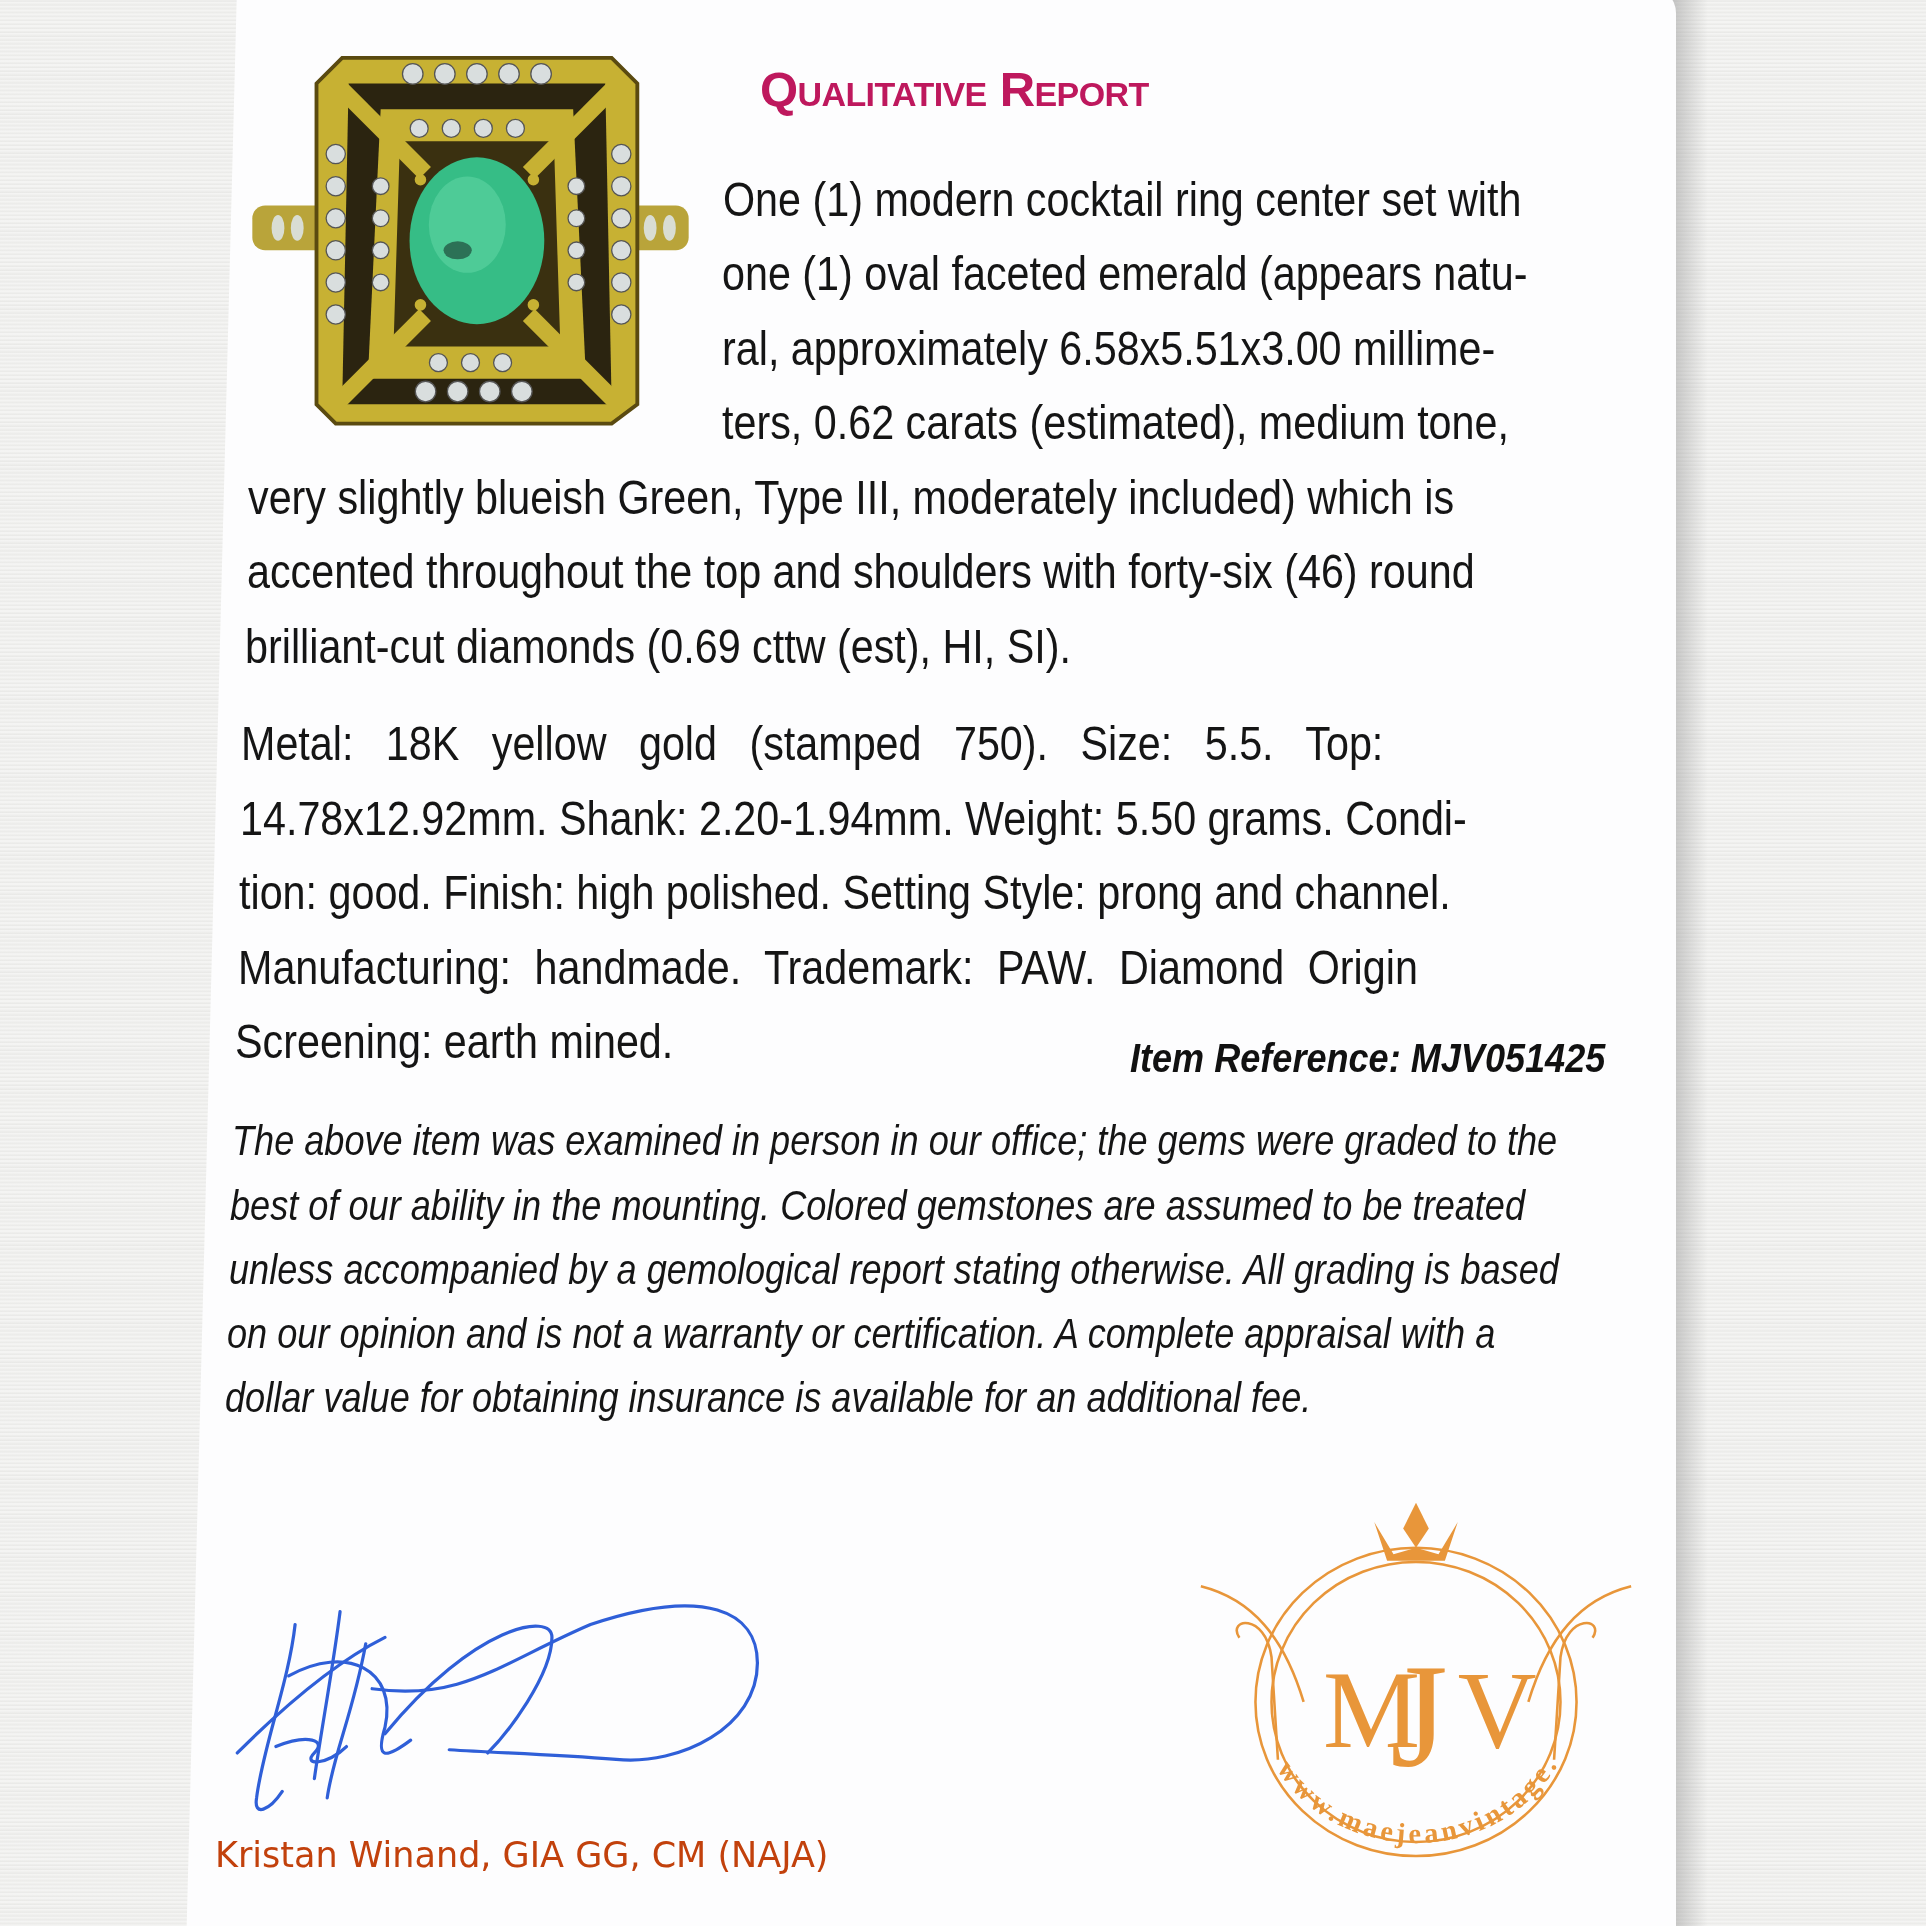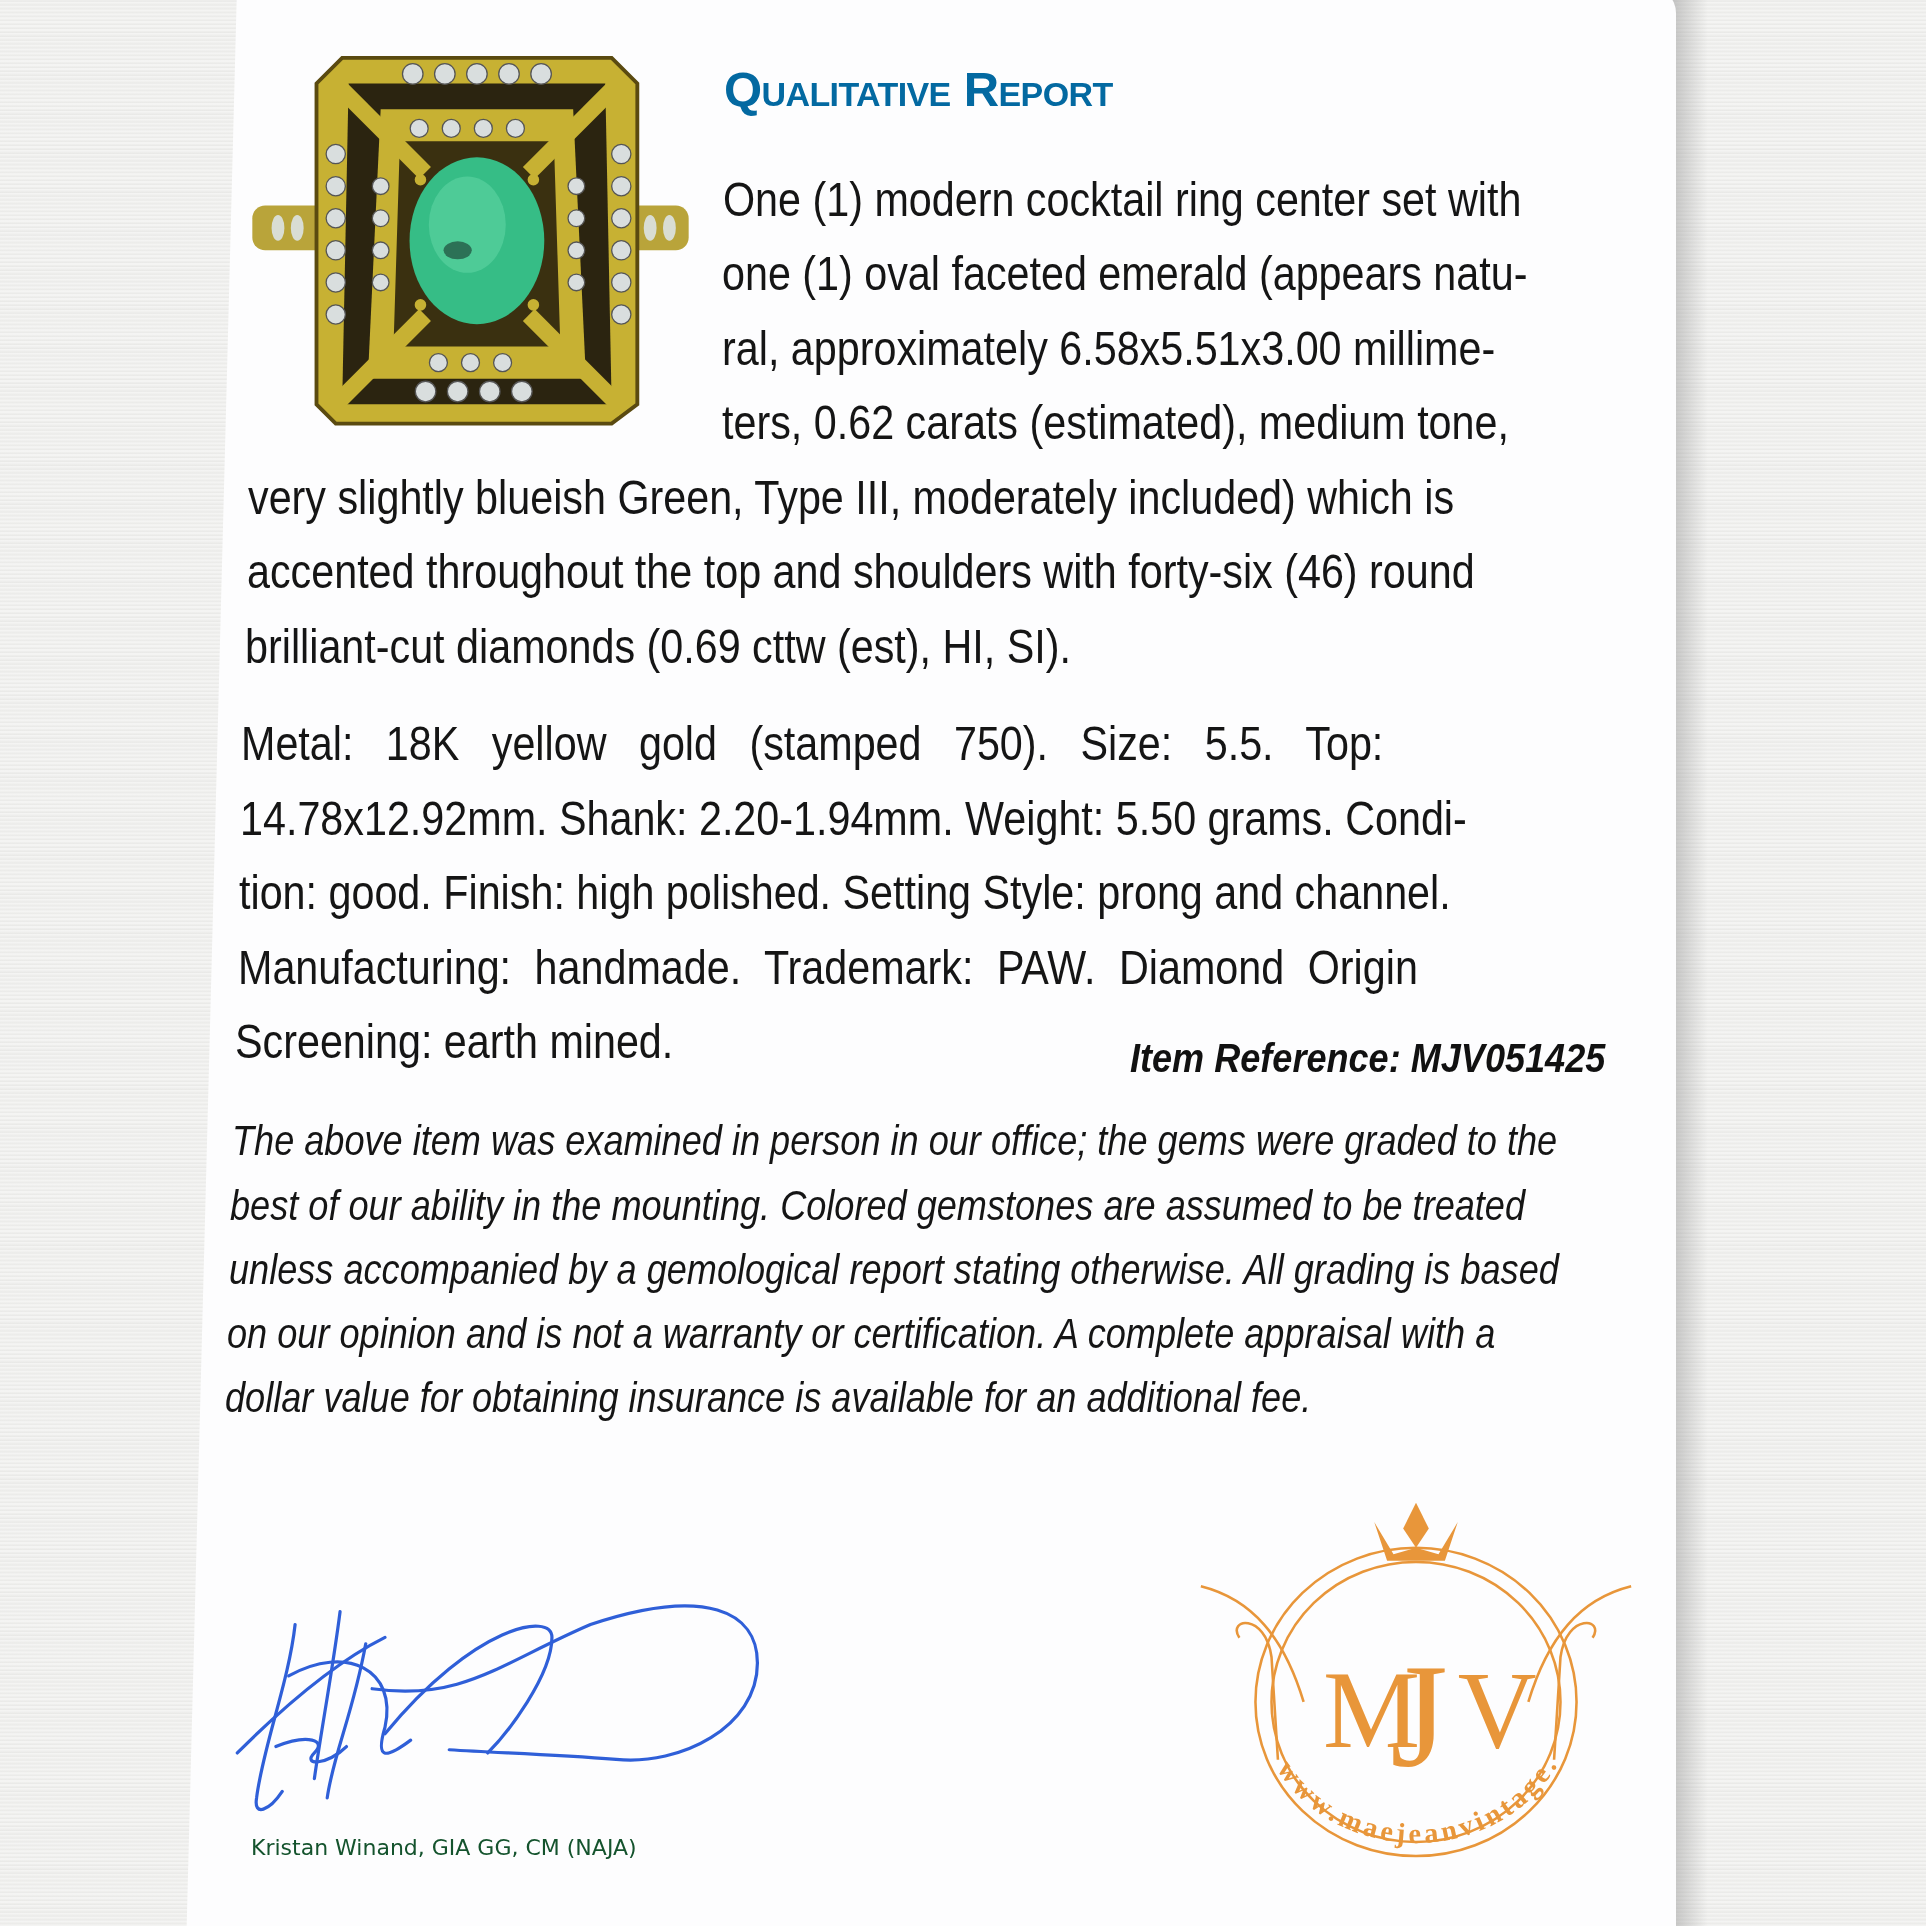--- a/index.html
+++ b/index.html
@@ -16,39 +16,39 @@
   .card {
     position:absolute; left:186px; top:-13px; width:1490px; height:1965px;
     background:#fdfdfe;
     clip-path: polygon(51px 0, 1490px 0, 1496px 1965px, 0 1965px);
     border-top-right-radius:26px;
   }
   .ring-photo {
     position:absolute; left:252px; top:45px; width:437px; height:385px;
   }
   .title {
-    position:absolute; left:724px; top:61px;
-    font-size:49px; font-weight:bold; color:#0369a1; letter-spacing:-0.6px;
+    position:absolute; left:760px; top:61px;
+    font-size:49px; font-weight:bold; color:#be185d; letter-spacing:-0.6px;
     font-variant:small-caps;
   }
   .txt {
     position:absolute; color:#151515; font-size:48px; line-height:76px;
     transform:scaleX(0.86); transform-origin:left top; white-space:nowrap;
   }
   .just { display:flex; justify-content:space-between; }
   .italic { font-style:italic; font-size:42px; line-height:64px; }
   .ref {
     position:absolute; left:1130px; top:1035px; font-size:41px;
     font-weight:bold; font-style:italic; color:#111;
     transform:scaleX(0.88); transform-origin:left top; white-space:nowrap;
   }
   .signature { position:absolute; left:218px; top:1586px; width:578px; height:244px; }
   .signer {
-    position:absolute; left:215px; top:1835px; font-size:22px; color:#14532d;
-    font-family:"DejaVu Sans", sans-serif; white-space:nowrap;margin-left:36px;
+    position:absolute; left:215px; top:1835px; font-size:35px; color:#c2410c;
+    font-family:"DejaVu Sans", sans-serif; white-space:nowrap;
   }
   .logo { position:absolute; left:1175px; top:1490px; width:482px; height:411px; }
 </style>
 </head>
 <body>
 
 <div class="shadow"></div>
 
 <div class="card"></div>
 

